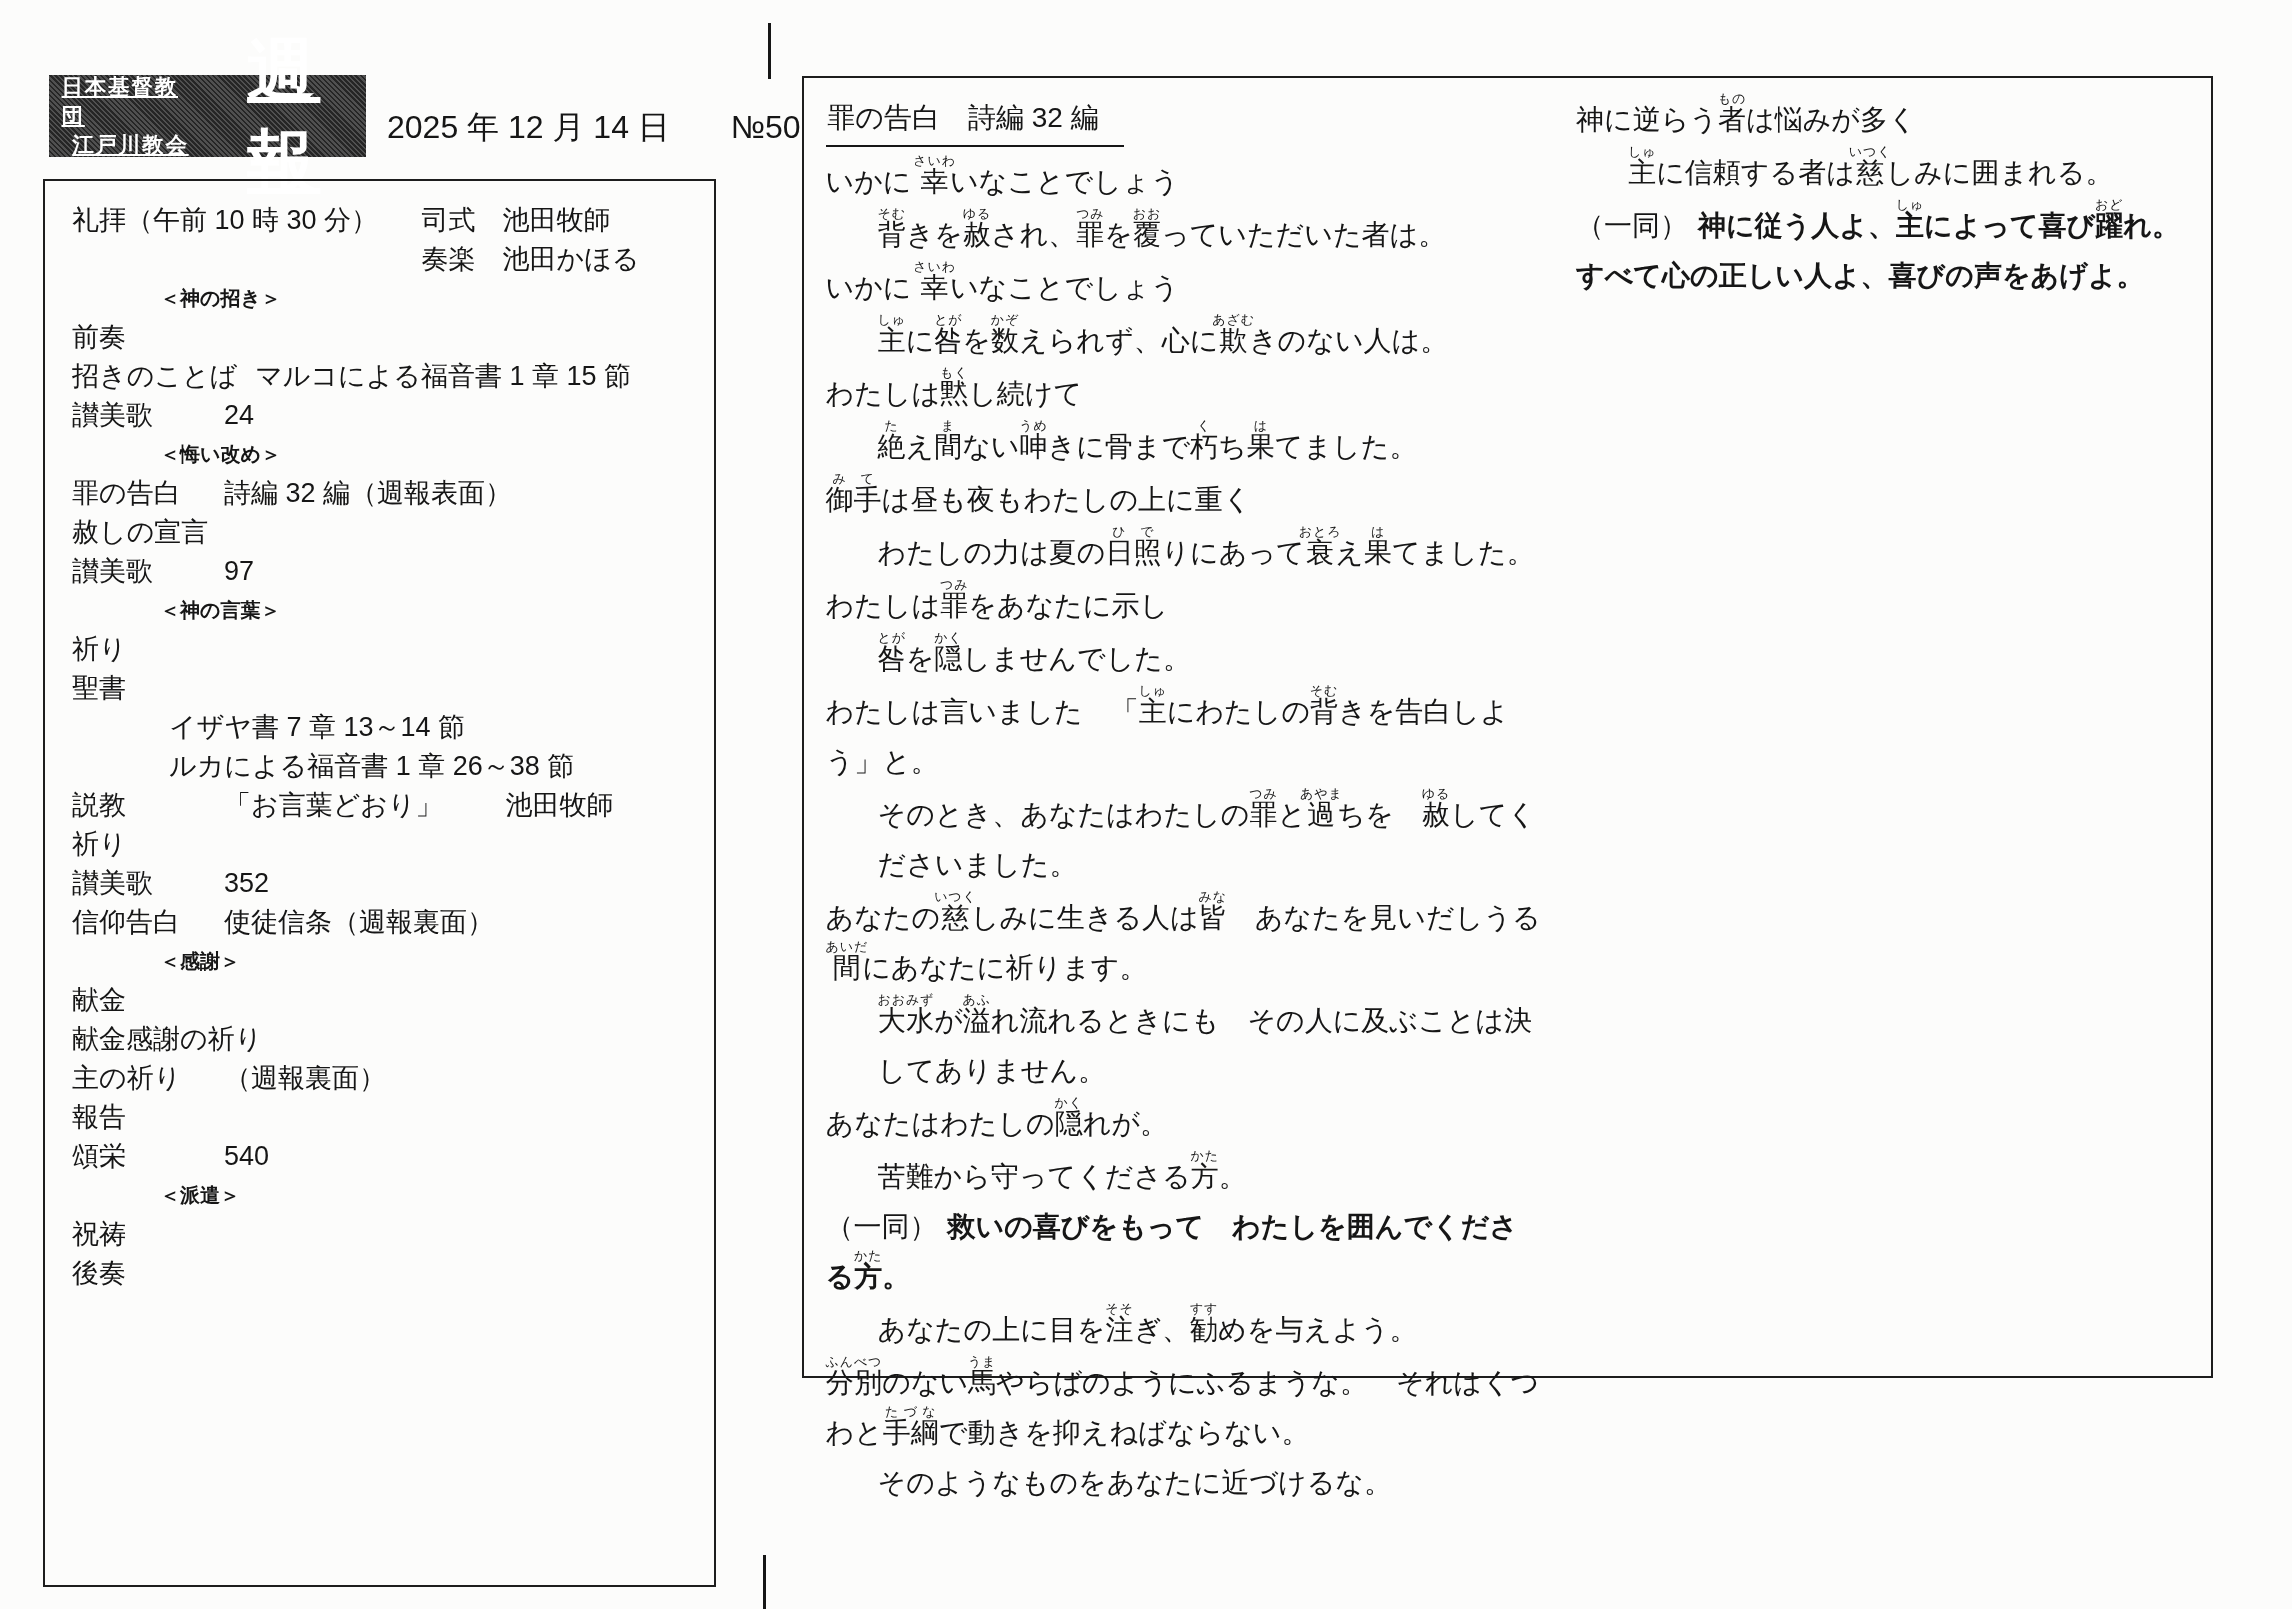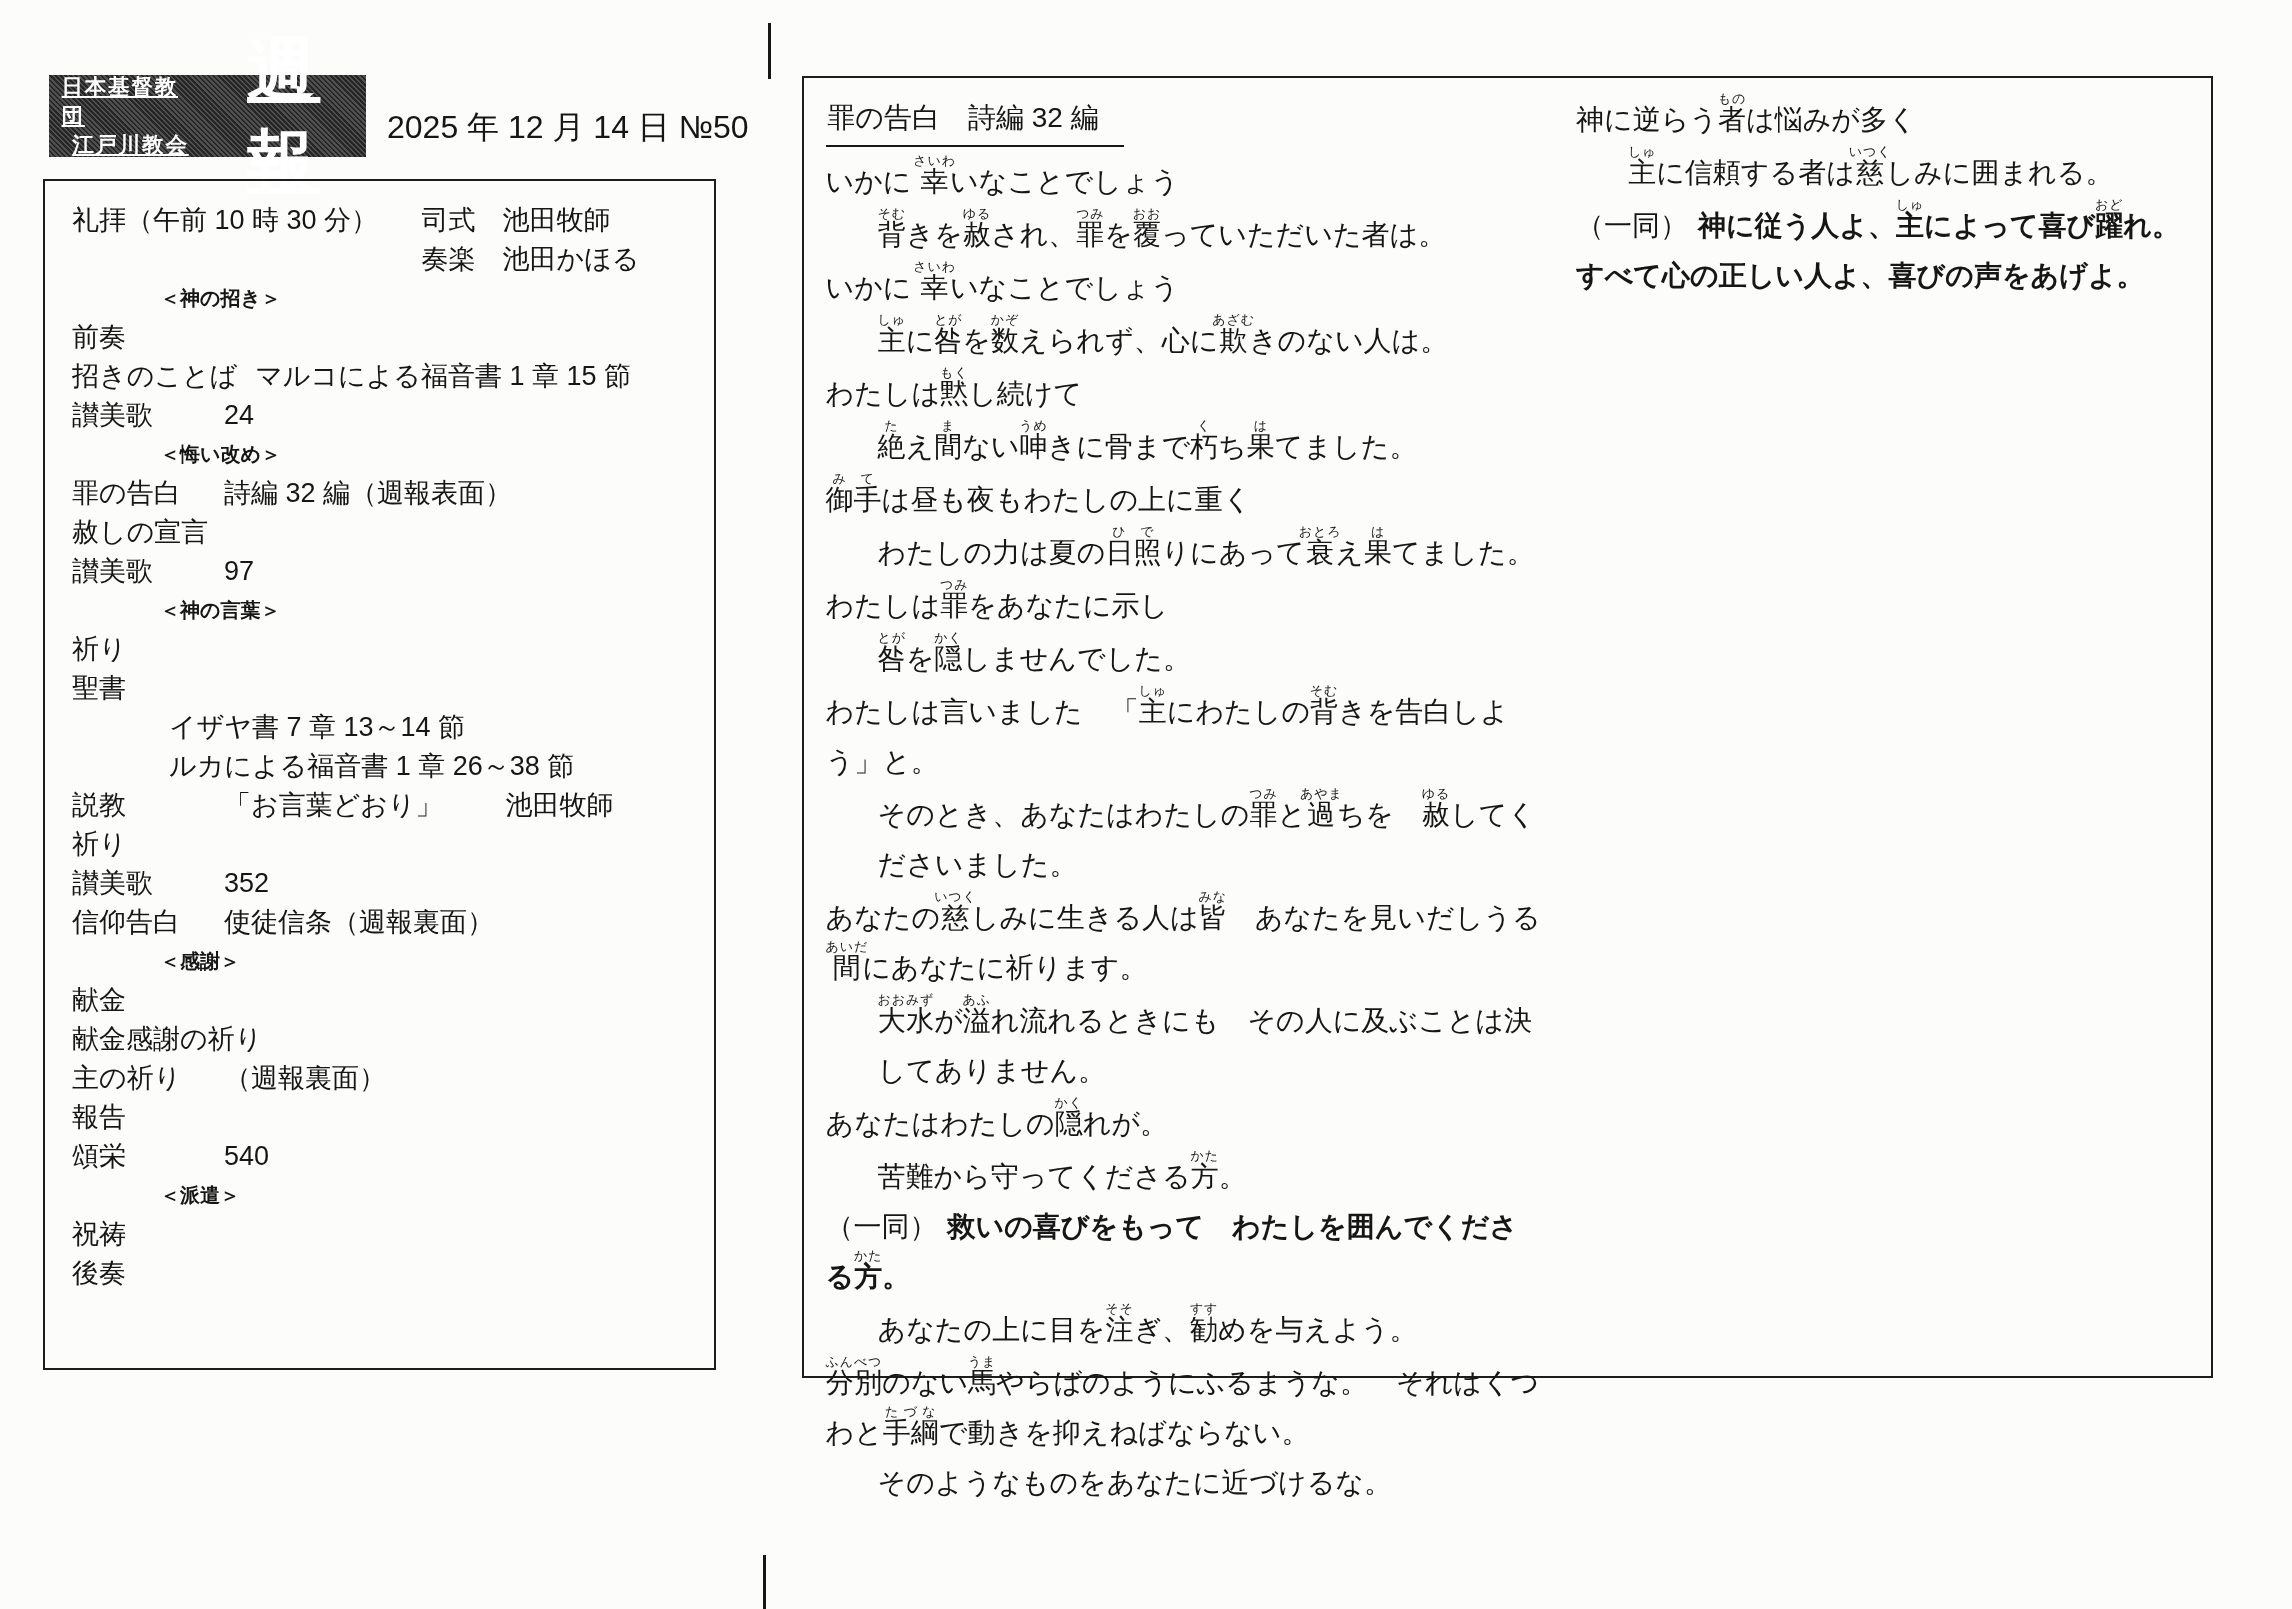--- a/index.html
+++ b/index.html
@@ -13,28 +13,28 @@
   .logo-box{
     position:absolute; left:49px; top:75px; width:317px; height:82px;
     background:#3c3c3c;
     background-image:repeating-linear-gradient(45deg, rgba(0,0,0,.38) 0 1.8px, rgba(255,255,255,.10) 1.8px 3.6px);
     color:#fff; display:flex; align-items:center; padding:0 12.5px; box-sizing:border-box;text-decoration:underline;
   }
   .logo-org{font-size:21.5px; font-weight:bold; line-height:29px; letter-spacing:1.8px;}
   .logo-org .l2{padding-left:10.7px;}
   .logo-title{font-size:68px; font-weight:bold; margin-left:19.7px; letter-spacing:5.4px;text-align:center;}
   .date-line{position:absolute; left:387px; top:106px; font-size:32px; white-space:nowrap;}
-  .issue-no{}
+  .issue-no{margin-left:52px;}
   
   .reg-mark{position:absolute; width:2.7px; height:56px; background:#161616;}
   .reg-top{left:768px; top:23px;}
   .reg-bottom{left:763px; top:1555px;}
   
   .service-box{
-    position:absolute; left:43px; top:179px; width:673px; height:1191px;
+    position:absolute; left:43px; top:179px; width:673px; height:1408px;
     border:2.7px solid #1d1d1d; box-sizing:border-box;
     padding:19.7px 9px 0 27px; font-size:27px;
   }
   .svc-line{position:relative; height:39px; line-height:39px; white-space:nowrap;}
   .svc-cell{display:inline-block; width:342px;}
   .svc-person .gap{display:inline-block; width:27px;}
   .svc-line.section{font-weight:bold; padding-left:88px; font-size:20px;}
   .svc-line.scripture{padding-left:97px;}
   .svc-label{display:inline-block; min-width:134px; margin-right:18px;}
   .svc-right{margin-left:63px;}

